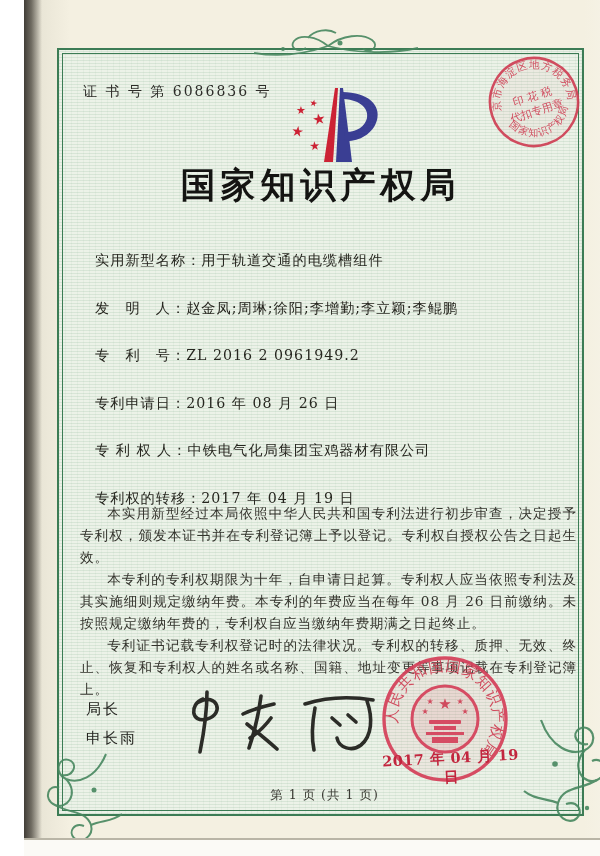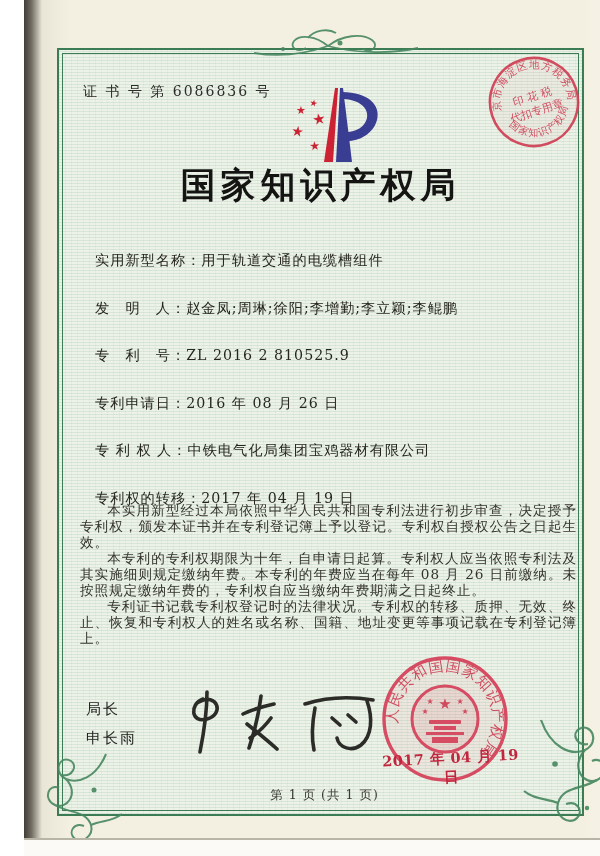--- a/index.html
+++ b/index.html
@@ -49,21 +49,21 @@
     letter-spacing: 5px; color: #141412;
   }
 
   .fields { position: absolute; left: 36px; top: 201px; width: 470px; }
   .field-row { font-size: 14.2px; color: #26261f; letter-spacing: 1px; margin-bottom: 28.5px; white-space: nowrap; }
   .field-label { color: #26261f; }
   .field-value { color: #26261f; text-align: right; }
 
   .body-text {
     position: absolute; left: 21px; top: 452px; width: 497px;
-    font-size: 13.6px; line-height: 16px; letter-spacing: 0.9px;
+    font-size: 13.6px; line-height: 22px; letter-spacing: 0.9px;
     color: #33332c; text-align: justify;
   }
   .body-text p { text-indent: 2em; }
 
   .signoff { position: absolute; left: 27px; top: 650px; color: #23231f; }
   .signoff-title { font-size: 15px; letter-spacing: 2px; margin-bottom: 10px; }
   .signoff-name  { font-size: 15px; letter-spacing: 2px; }
 
   .signature-svg { position: absolute; left: 118px; top: 638px; }
 
@@ -116,21 +116,21 @@
     <h1 class="title">国家知识产权局</h1>
 
     <div class="fields">
       <div class="field-row">
         <span class="field-label">实用新型名称：</span><span class="field-value">用于轨道交通的电缆槽组件</span>
       </div>
       <div class="field-row">
         <span class="field-label">发　明　人：</span><span class="field-value">赵金凤;周琳;徐阳;李增勤;李立颖;李鲲鹏</span>
       </div>
       <div class="field-row">
-        <span class="field-label">专　利　号：</span><span class="field-value">ZL 2016 2 810525.9</span>
+        <span class="field-label">专　利　号：</span><span class="field-value">ZL 2016 2 0961949.2</span>
       </div>
       <div class="field-row">
         <span class="field-label">专利申请日：</span><span class="field-value">2016 年 08 月 26 日</span>
       </div>
       <div class="field-row">
         <span class="field-label">专 利 权 人：</span><span class="field-value">中铁电气化局集团宝鸡器材有限公司</span>
       </div>
       <div class="field-row">
         <span class="field-label">专利权的转移：</span><span class="field-value">2017 年 04 月 19 日</span>
       </div>

